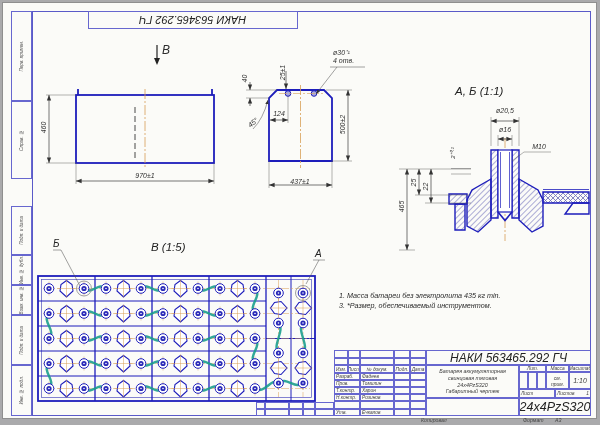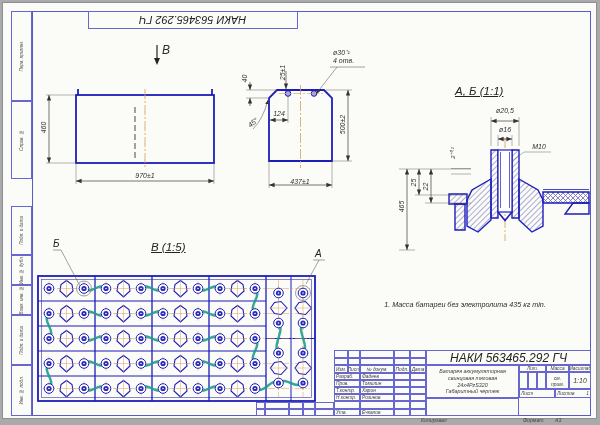--- a/index.html
+++ b/index.html
@@ -14,24 +14,24 @@
            display:flex;align-items:center;justify-content:center;}
   .sidebox span{writing-mode:vertical-rl;transform:rotate(180deg);
         font:italic 4.6px "Liberation Sans",sans-serif;color:#555;white-space:nowrap;}
   .stampbox{position:absolute;left:85px;top:8px;width:210px;height:18px;border:1px solid #6767cf;
         box-sizing:border-box;display:flex;align-items:center;justify-content:center;}
   .stampbox div{transform:rotate(180deg);font:italic 11px "Liberation Sans",sans-serif;color:#222;}
   .dim{position:absolute;font:italic 7px "Liberation Sans",sans-serif;color:#2e2e2e;
        white-space:nowrap;text-align:center;}
   .rot{transform:rotate(-90deg);}
   .rot40{transform:rotate(-40deg);}
-  .vtitle{position:absolute;font:italic 11.5px "Liberation Sans",sans-serif;color:#222;white-space:nowrap;text-decoration:underline;}
+  .vtitle{position:absolute;font:italic 11.5px "Liberation Sans",sans-serif;color:#222;white-space:nowrap;}
   .marklbl{position:absolute;font:italic 10px "Liberation Sans",sans-serif;color:#222;}
-  .notes{position:absolute;left:336px;top:297px;width:252px;
-         font:italic 7.2px "Liberation Sans",sans-serif;color:#2b2b2b;line-height:10px;text-align:center;}
+  .notes{position:absolute;left:336px;top:288px;width:252px;
+         font:italic 7.2px "Liberation Sans",sans-serif;color:#2b2b2b;line-height:10px;}
   .cell{position:absolute;border:1px solid #6767cf;box-sizing:border-box;
         font:italic 4.8px "Liberation Sans",sans-serif;color:#3d3d3d;overflow:hidden;
         padding:0 1px;display:flex;align-items:center;}
   .cc{justify-content:center;text-align:center;}
   .desig{font:italic 12px "Liberation Sans",sans-serif;color:#222;}
   .code{font:italic 12.5px "Liberation Sans",sans-serif;color:#222;}
   .desc{flex-direction:column;justify-content:center;font:italic 5.4px "Liberation Sans",sans-serif;
         line-height:6.6px;text-align:center;}
   .under{position:absolute;font:italic 5.2px "Liberation Sans",sans-serif;color:#444;white-space:nowrap;}
 </style>
@@ -515,20 +515,21 @@
   <div class="dim rot" style="left:386px;top:200px;width:24px">465</div>
   <div class="dim rot" style="left:402px;top:176px;width:16px">25</div>
   <div class="dim rot" style="left:414px;top:180px;width:16px">22</div>
 
   <div class="vtitle" style="left:148px;top:238px">В (1:5)</div>
   <div class="marklbl" style="left:50px;top:235px">Б</div>
   <div class="marklbl" style="left:312px;top:245px">А</div>
 
   <div class="notes">
     <div>1. Масса батареи без электролита 435 кг min.</div>
+    <div>3. *Размер, обеспечиваемый инструментом.</div>
   </div>
 
   <div class="cell" style="left:331px;top:347px;width:14px;height:8px"></div>
   <div class="cell" style="left:345px;top:347px;width:12px;height:8px"></div>
   <div class="cell" style="left:357px;top:347px;width:34px;height:8px"></div>
   <div class="cell" style="left:391px;top:347px;width:16px;height:8px"></div>
   <div class="cell" style="left:407px;top:347px;width:16px;height:8px"></div>
   <div class="cell" style="left:331px;top:355px;width:14px;height:7px"></div>
   <div class="cell" style="left:345px;top:355px;width:12px;height:7px"></div>
   <div class="cell" style="left:357px;top:355px;width:34px;height:7px"></div>
@@ -583,20 +584,23 @@
   <div class="cell" style="left:516px;top:369px;width:9px;height:17px"></div>
   <div class="cell" style="left:525px;top:369px;width:9px;height:17px"></div>
   <div class="cell" style="left:534px;top:369px;width:9px;height:17px"></div>
   <div class="cell cc" style="left:543px;top:369px;width:23px;height:17px;font-size:5px">см. прим.</div>
   <div class="cell cc" style="left:566px;top:369px;width:22px;height:17px;font-size:7px">1:10</div>
   <div class="cell" style="left:516px;top:386px;width:36px;height:9px">Лист</div>
   <div class="cell" style="left:552px;top:386px;width:36px;height:9px;justify-content:space-between">
     <span>Листов</span>
     <span>1</span>
   </div>
+  <div class="cell cc" style="left:516px;top:395px;width:72px;height:18px">
+    <span class="code">24x4PzS320</span>
+  </div>
 
   <div class="cell" style="left:253px;top:399px;width:9px;height:7px"></div>
   <div class="cell" style="left:262px;top:399px;width:24px;height:7px"></div>
   <div class="cell" style="left:286px;top:399px;width:14px;height:7px"></div>
   <div class="cell" style="left:300px;top:399px;width:12px;height:7px"></div>
   <div class="cell" style="left:312px;top:399px;width:19px;height:7px"></div>
   <div class="cell" style="left:253px;top:406px;width:9px;height:7px"></div>
   <div class="cell" style="left:262px;top:406px;width:24px;height:7px"></div>
   <div class="cell" style="left:286px;top:406px;width:14px;height:7px"></div>
   <div class="cell" style="left:300px;top:406px;width:12px;height:7px"></div>

